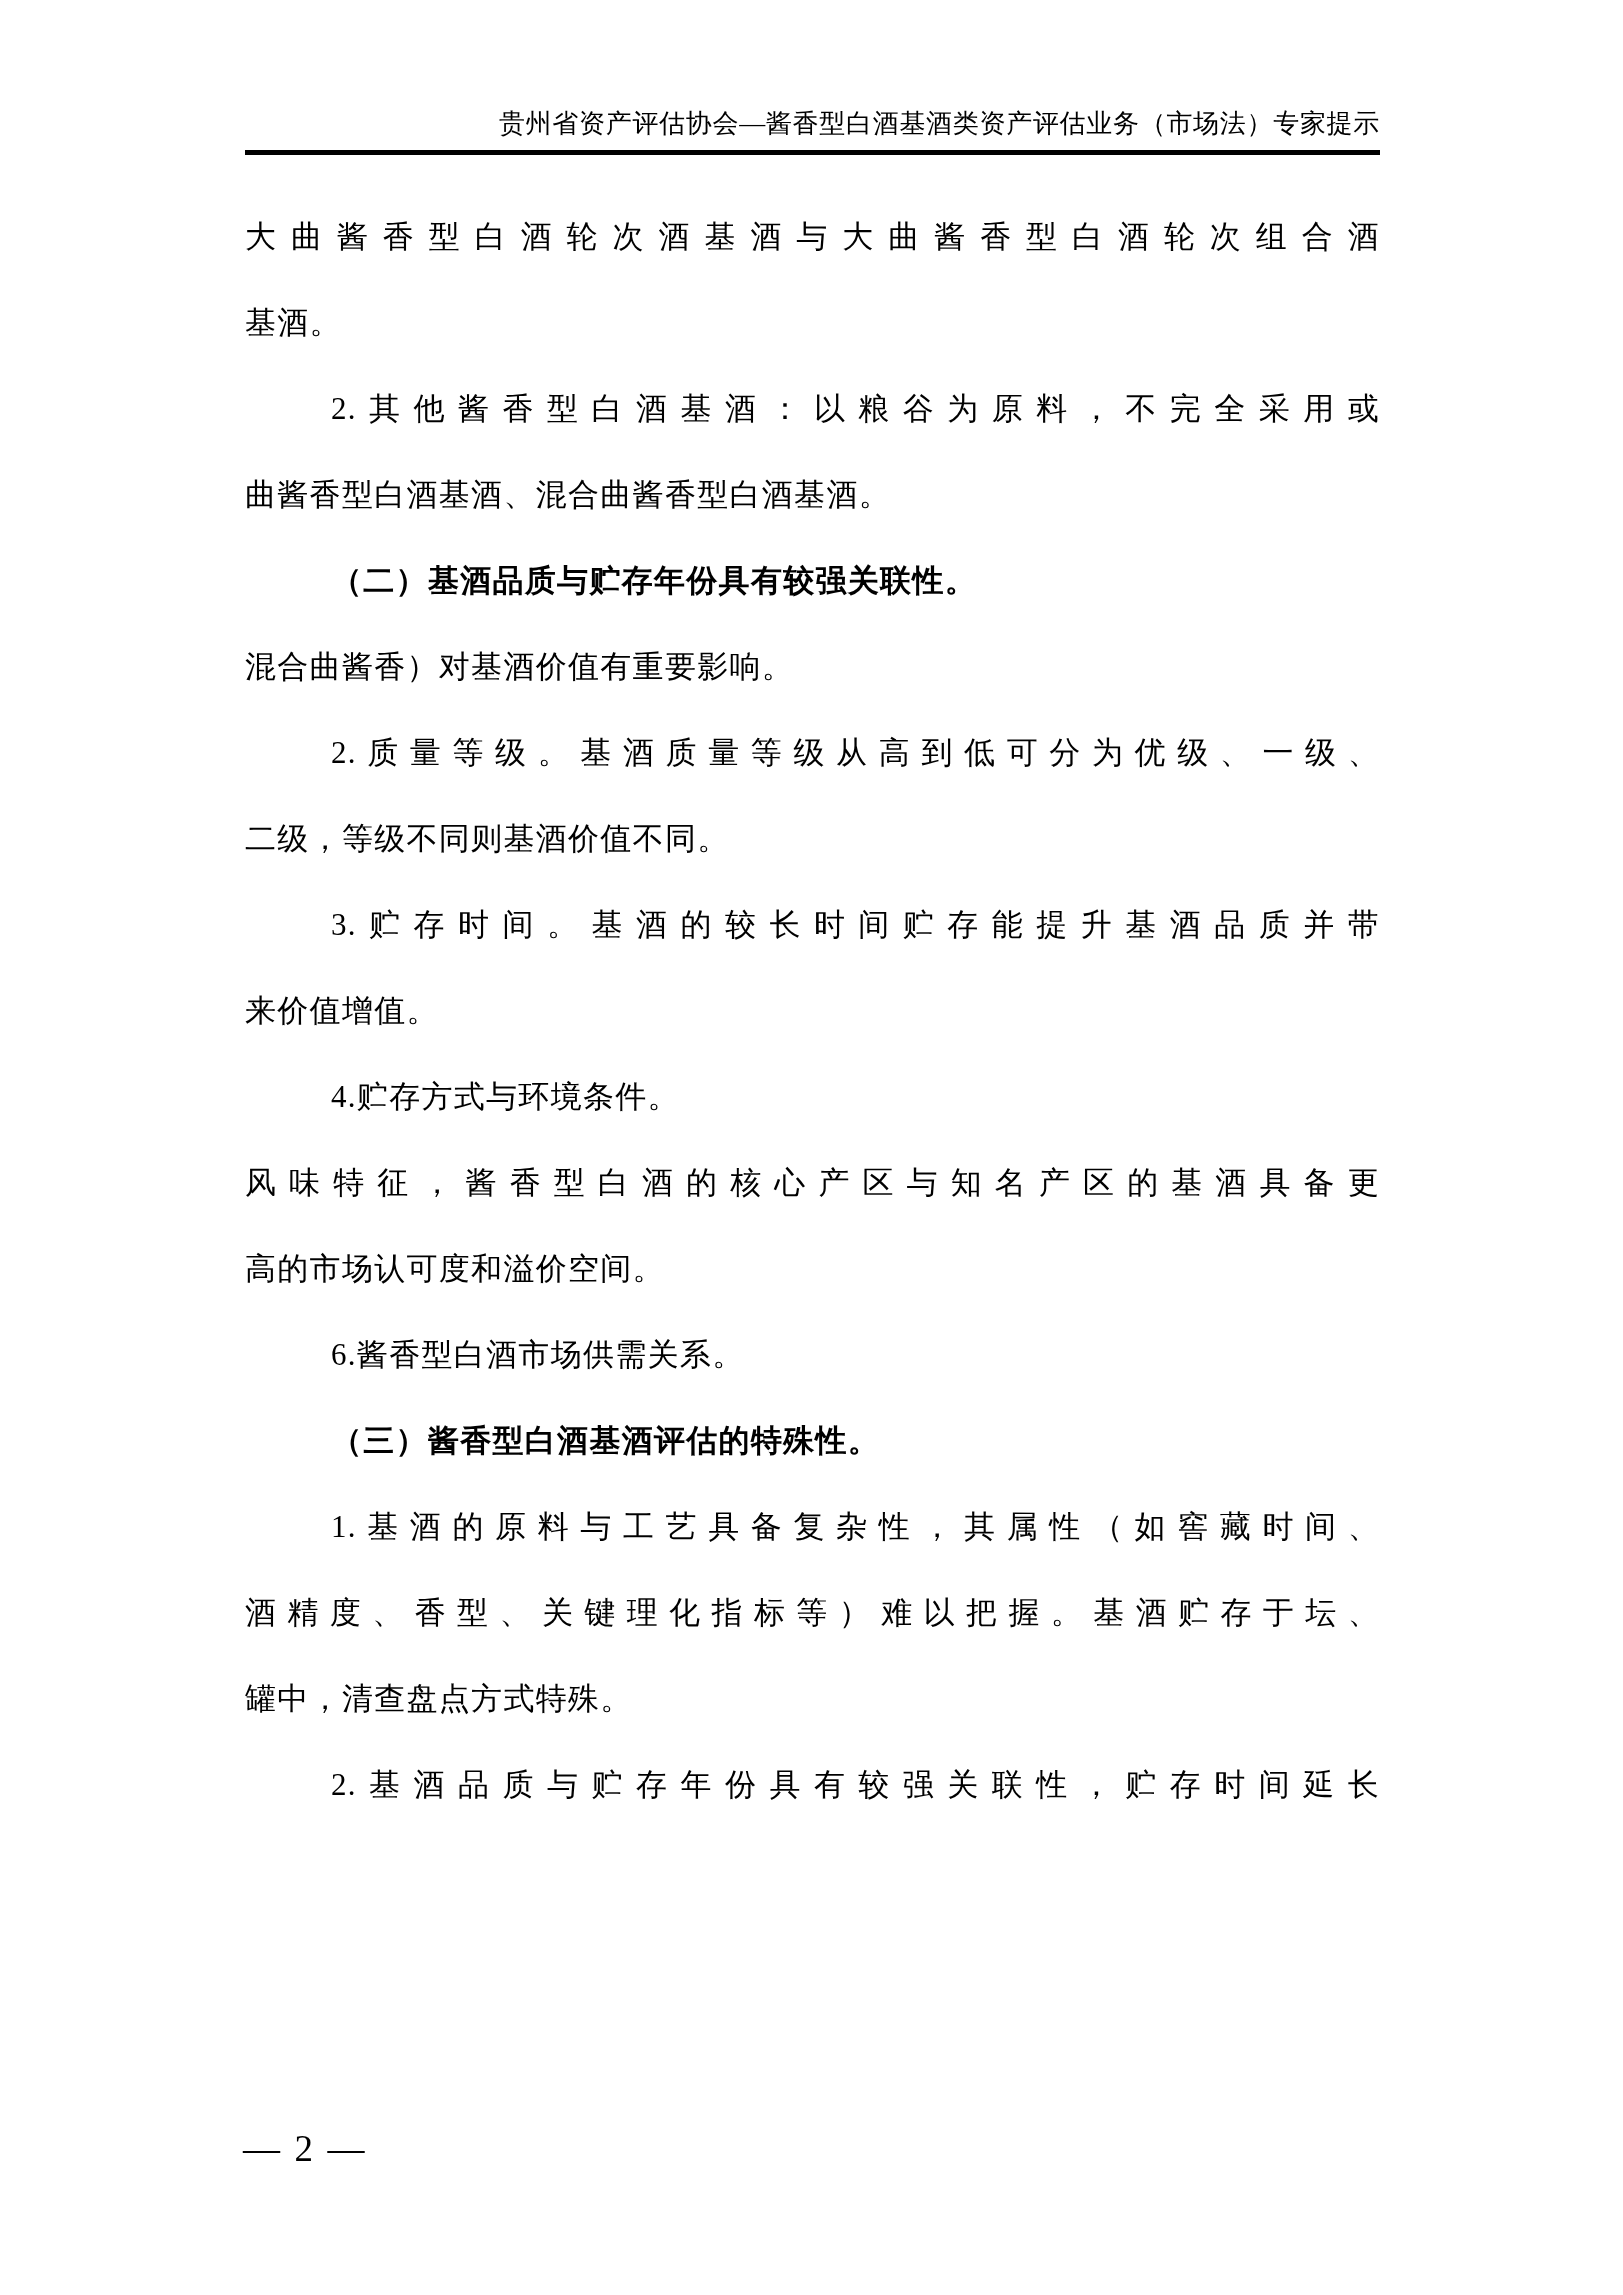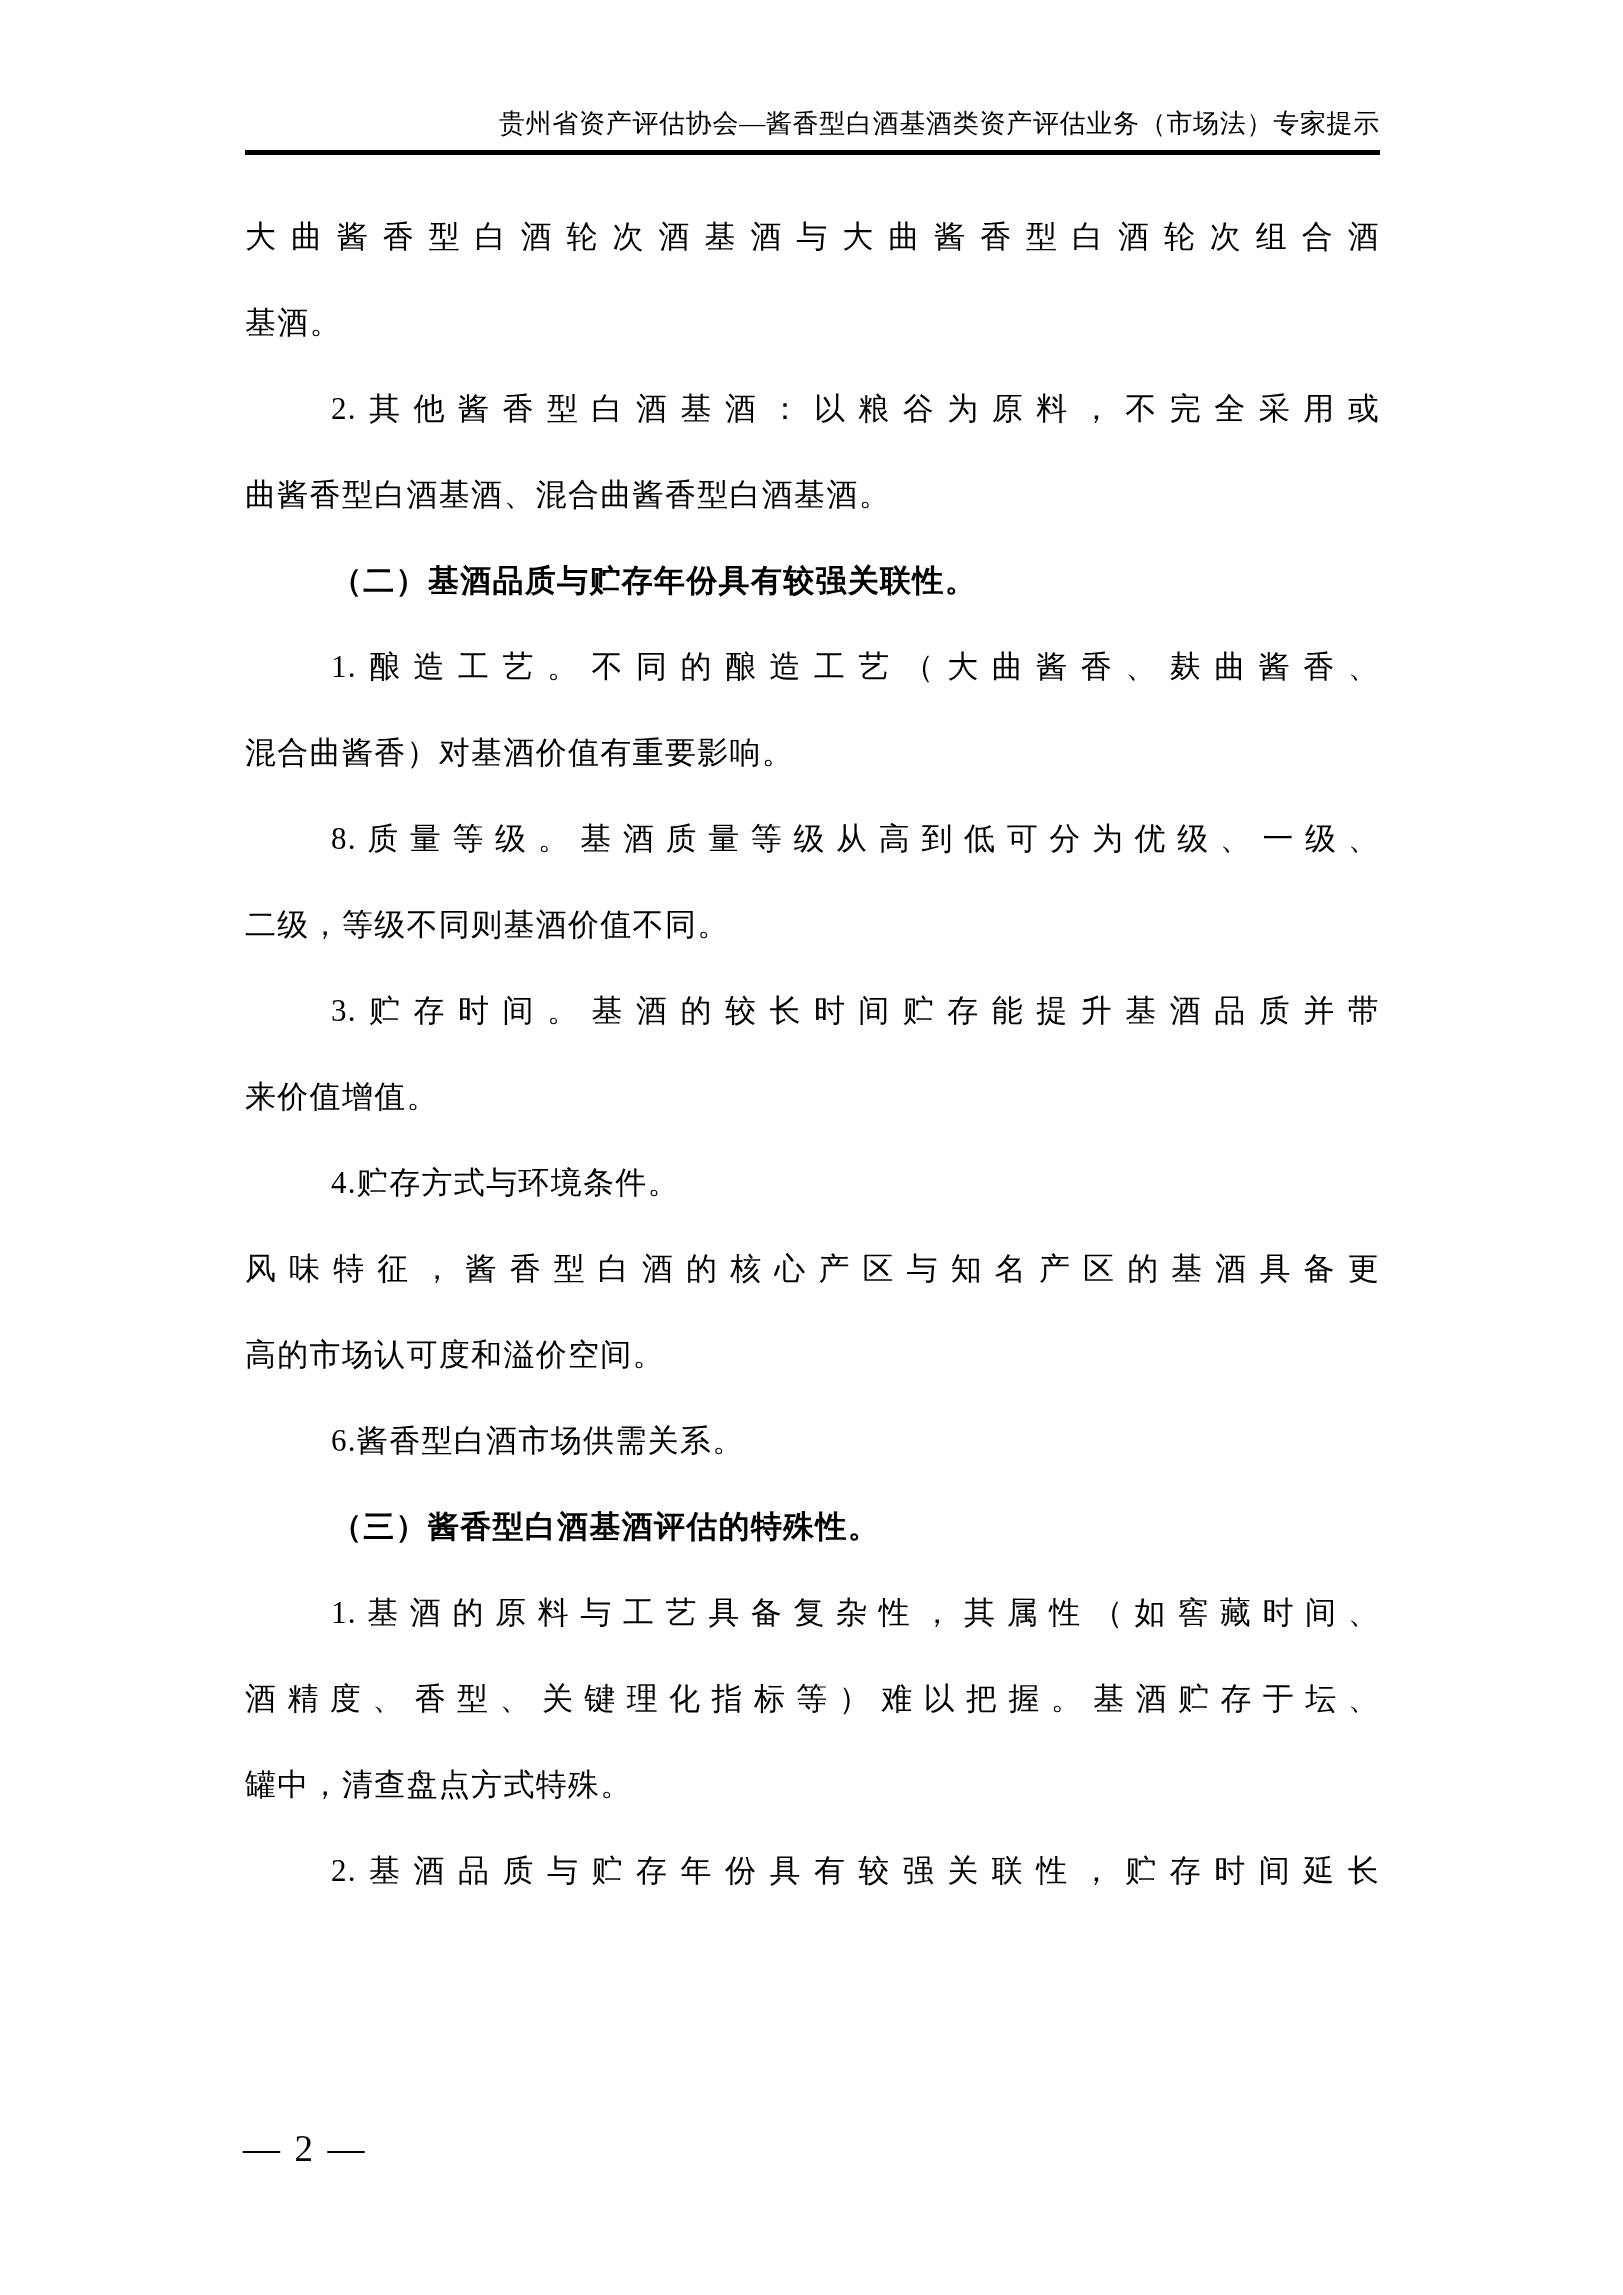--- a/index.html
+++ b/index.html
@@ -89,23 +89,22 @@
   <div class="header-text">贵州省资产评估协会—酱香型白酒基酒类资产评估业务（市场法）专家提示</div>
 
   <div class="header-rule"></div>
 
   <div class="body-block">
       <div class="line fill">大曲酱香型白酒轮次酒基酒与大曲酱香型白酒轮次组合酒</div>
       <div class="line">基酒。</div>
       <div class="line indent fill">2.其他酱香型白酒基酒：以粮谷为原料，不完全采用或</div>
       <div class="line">曲酱香型白酒基酒、混合曲酱香型白酒基酒。</div>
       <div class="line indent bold">（二）基酒品质与贮存年份具有较强关联性。</div>
-      <div class="line indent fill">1.酿造工艺。不同的酿造工艺（大曲酱香、麸曲酱香、</div>
       <div class="line">混合曲酱香）对基酒价值有重要影响。</div>
-      <div class="line indent fill">8.质量等级。基酒质量等级从高到低可分为优级、一级、</div>
+      <div class="line indent fill">2.质量等级。基酒质量等级从高到低可分为优级、一级、</div>
       <div class="line">二级，等级不同则基酒价值不同。</div>
       <div class="line indent fill">3.贮存时间。基酒的较长时间贮存能提升基酒品质并带</div>
       <div class="line">来价值增值。</div>
       <div class="line indent">4.贮存方式与环境条件。</div>
       <div class="line fill">风味特征，酱香型白酒的核心产区与知名产区的基酒具备更</div>
       <div class="line">高的市场认可度和溢价空间。</div>
       <div class="line indent">6.酱香型白酒市场供需关系。</div>
       <div class="line indent bold">（三）酱香型白酒基酒评估的特殊性。</div>
       <div class="line indent fill">1.基酒的原料与工艺具备复杂性，其属性（如窖藏时间、</div>
       <div class="line fill">酒精度、香型、关键理化指标等）难以把握。基酒贮存于坛、</div>

